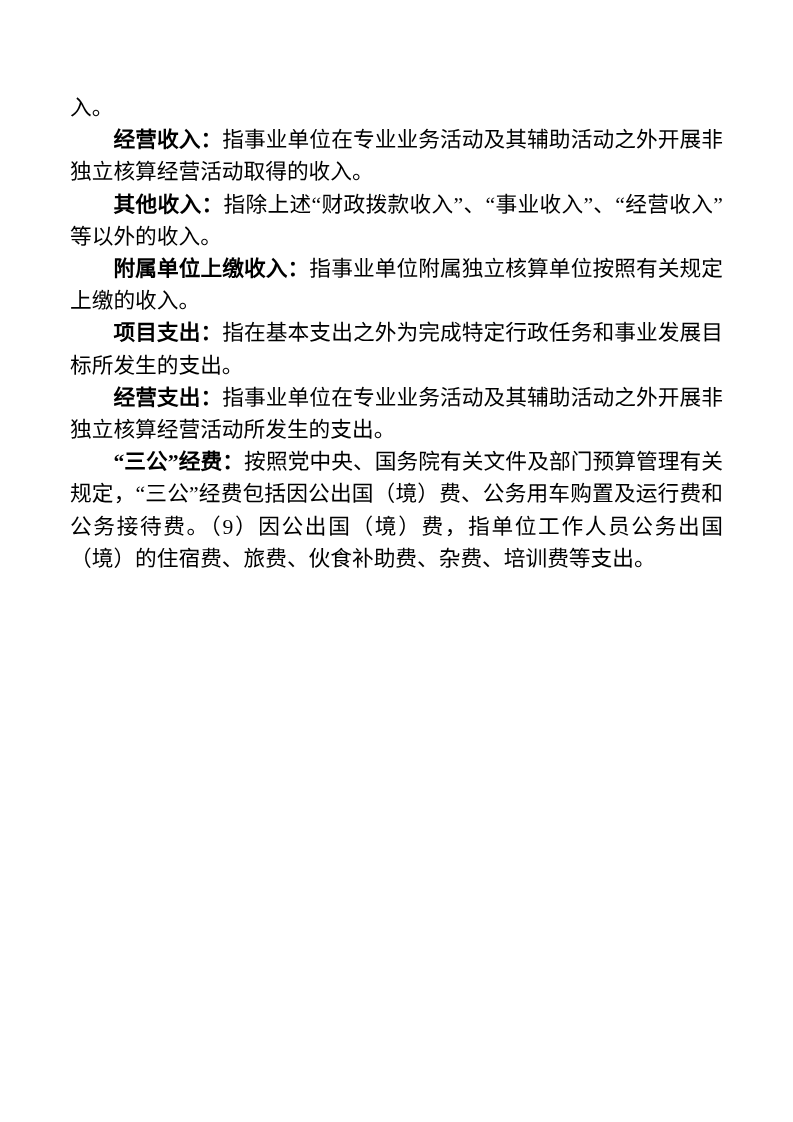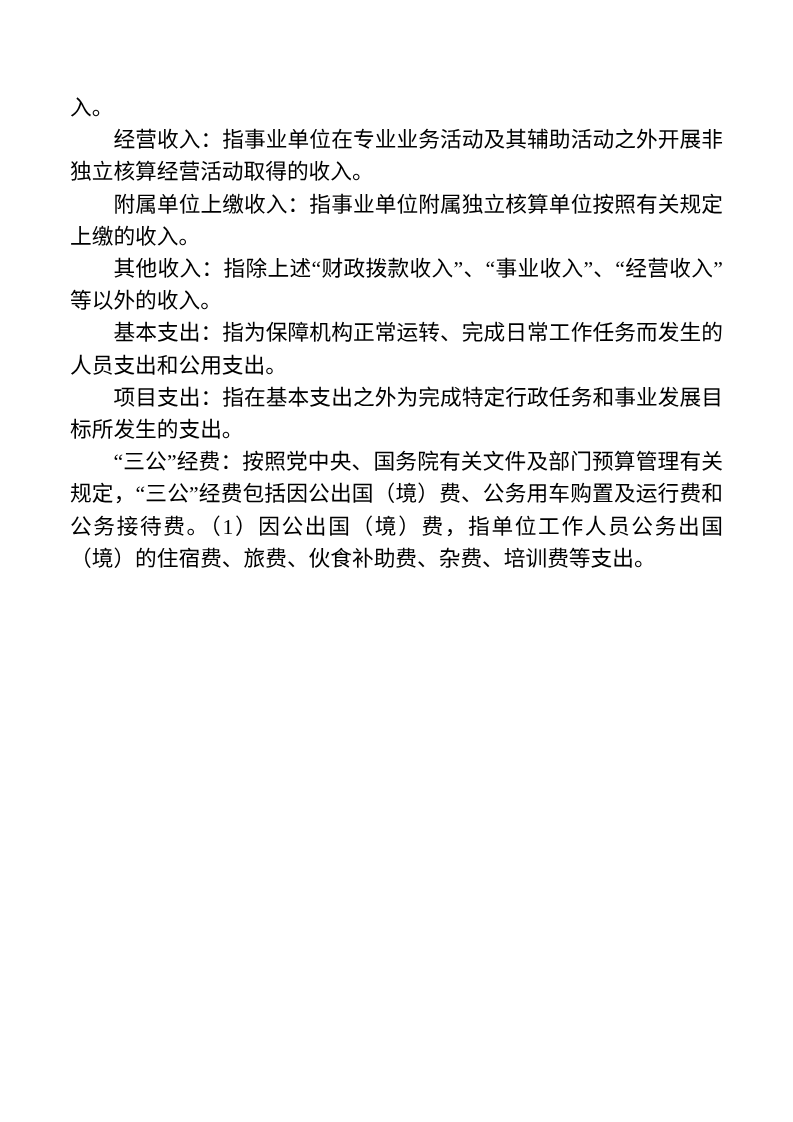--- a/index.html
+++ b/index.html
@@ -36,42 +36,42 @@
   }
   .para {
     margin: 0;
     padding: 0;
     text-indent: 2em;
   }
   .para.continuation {
     text-indent: 0;
   }
   .term {
-    font-weight: 400;
+    font-weight: 700;
   }
 </style>
 </head>
 <body>
 
 <div class="page">
   <div class="text-block">
 
     <p class="para continuation"><span class="body-text">入。</span></p>
 
     <p class="para"><span class="term">经营收入：</span><span class="body-text">指事业单位在专业业务活动及其辅助活动之外开展非独立核算经营活动取得的收入。</span></p>
 
+    <p class="para"><span class="term">其他收入：</span><span class="body-text">指除上述“财政拨款收入”、“事业收入”、“经营收入”等以外的收入。</span></p>
+
     <p class="para"><span class="term">附属单位上缴收入：</span><span class="body-text">指事业单位附属独立核算单位按照有关规定上缴的收入。</span></p>
-
-    <p class="para"><span class="term">其他收入：</span><span class="body-text">指除上述“财政拨款收入”、“事业收入”、“经营收入”等以外的收入。</span></p>
 
 
 
 
 
-    <p class="para"><span class="term">基本支出：</span><span class="body-text">指为保障机构正常运转、完成日常工作任务而发生的人员支出和公用支出。</span></p>
 
     <p class="para"><span class="term">项目支出：</span><span class="body-text">指在基本支出之外为完成特定行政任务和事业发展目标所发生的支出。</span></p>
 
+    <p class="para"><span class="term">经营支出：</span><span class="body-text">指事业单位在专业业务活动及其辅助活动之外开展非独立核算经营活动所发生的支出。</span></p>
 
-    <p class="para"><span class="term">“三公”经费：</span><span class="body-text">按照党中央、国务院有关文件及部门预算管理有关规定，“三公”经费包括因公出国（境）费、公务用车购置及运行费和公务接待费。（1）因公出国（境）费，指单位工作人员公务出国（境）的住宿费、旅费、伙食补助费、杂费、培训费等支出。</span></p>
+    <p class="para"><span class="term">“三公”经费：</span><span class="body-text">按照党中央、国务院有关文件及部门预算管理有关规定，“三公”经费包括因公出国（境）费、公务用车购置及运行费和公务接待费。（9）因公出国（境）费，指单位工作人员公务出国（境）的住宿费、旅费、伙食补助费、杂费、培训费等支出。</span></p>
 
   </div>
 </div>
 
 </body></html>

